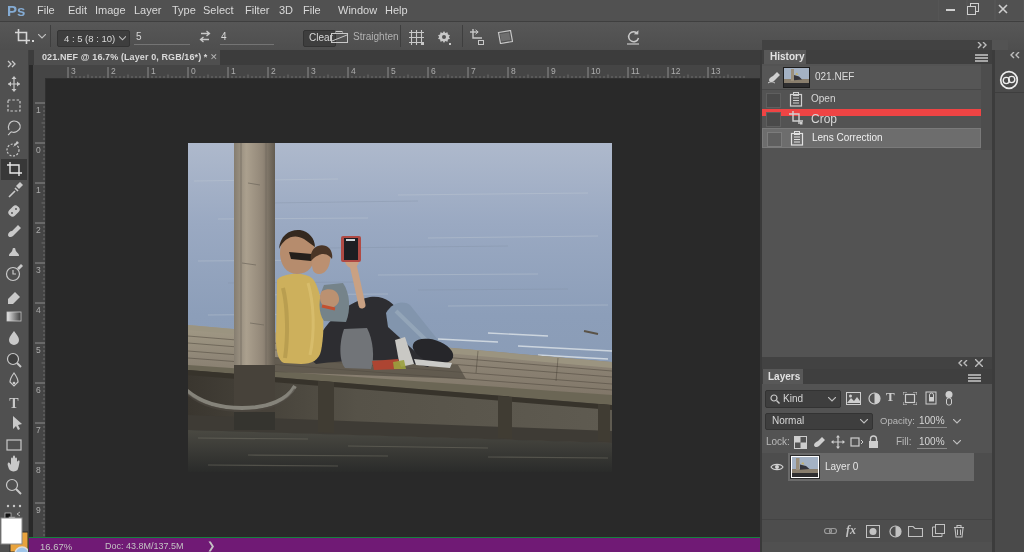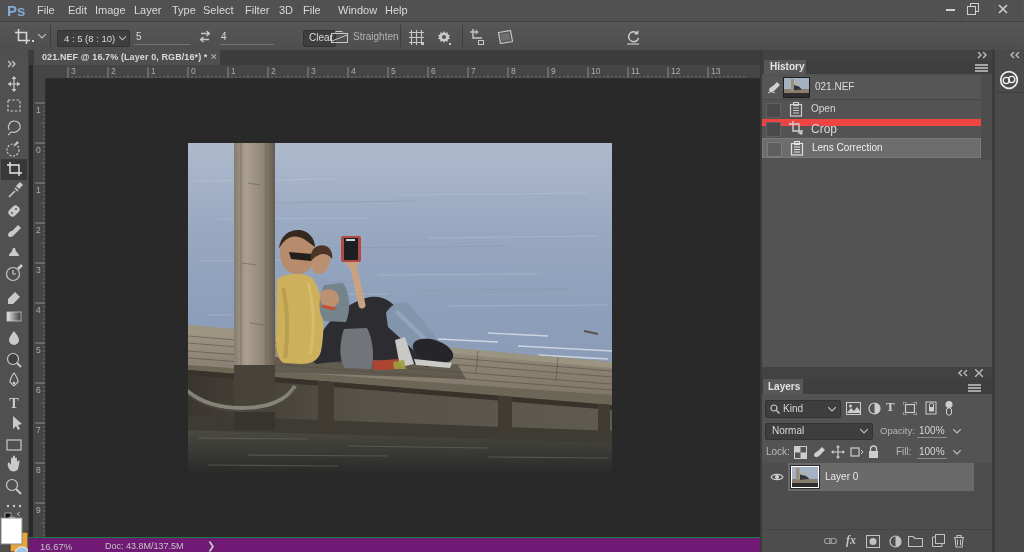--- a/index.html
+++ b/index.html
@@ -673,21 +673,21 @@
 
     <div class="abs" id="statusbar" style="left:0;top:487px;width:731px;height:15px;background:#701a75;border-top:1px solid #15803d;">
       <div class="abs" style="left:11px;top:3px;font-size:9.5px;color:#c4c4c4;">16.67%</div>
       <div class="abs" style="left:76px;top:3px;font-size:9px;color:#c4c4c4;">Doc: 43.8M/137.5M</div>
       <div class="abs" style="left:178px;top:2px;font-size:10px;color:#c4c4c4;">❯</div>
     </div>
   </div>
 
   <div class="abs" style="left:760px;top:50px;width:2px;height:502px;background:#3a3a3a;"></div>
 
-  <div class="abs" id="panels" style="left:762px;top:50px;width:230px;height:502px;background:#535353;overflow:hidden;padding-left:16px;">
+  <div class="abs" id="panels" style="left:762px;top:40px;width:230px;height:502px;background:#535353;overflow:hidden;padding-left:16px;">
 
     <div class="abs" style="left:0;top:0;width:230px;height:10px;background:#424242;">
       <svg class="abs" style="left:215px;top:2px;" width="12" height="7" viewBox="0 0 12 7">
           <path d="M1,0 l3,3 l-3,3 M6,0 l3,3 l-3,3" stroke="#bdbdbd" fill="none" stroke-width="1.4"></path>
         </svg>
     </div>
     <div class="abs" style="left:0;top:10px;width:230px;height:14px;background:#3f3f3f;">
       <div class="abs" style="left:2px;top:0;width:42px;height:14px;background:#585858;">
         <div class="abs" style="left:6px;top:1px;font-size:10px;font-weight:bold;color:#e2e2e2;">History</div>
       </div>

